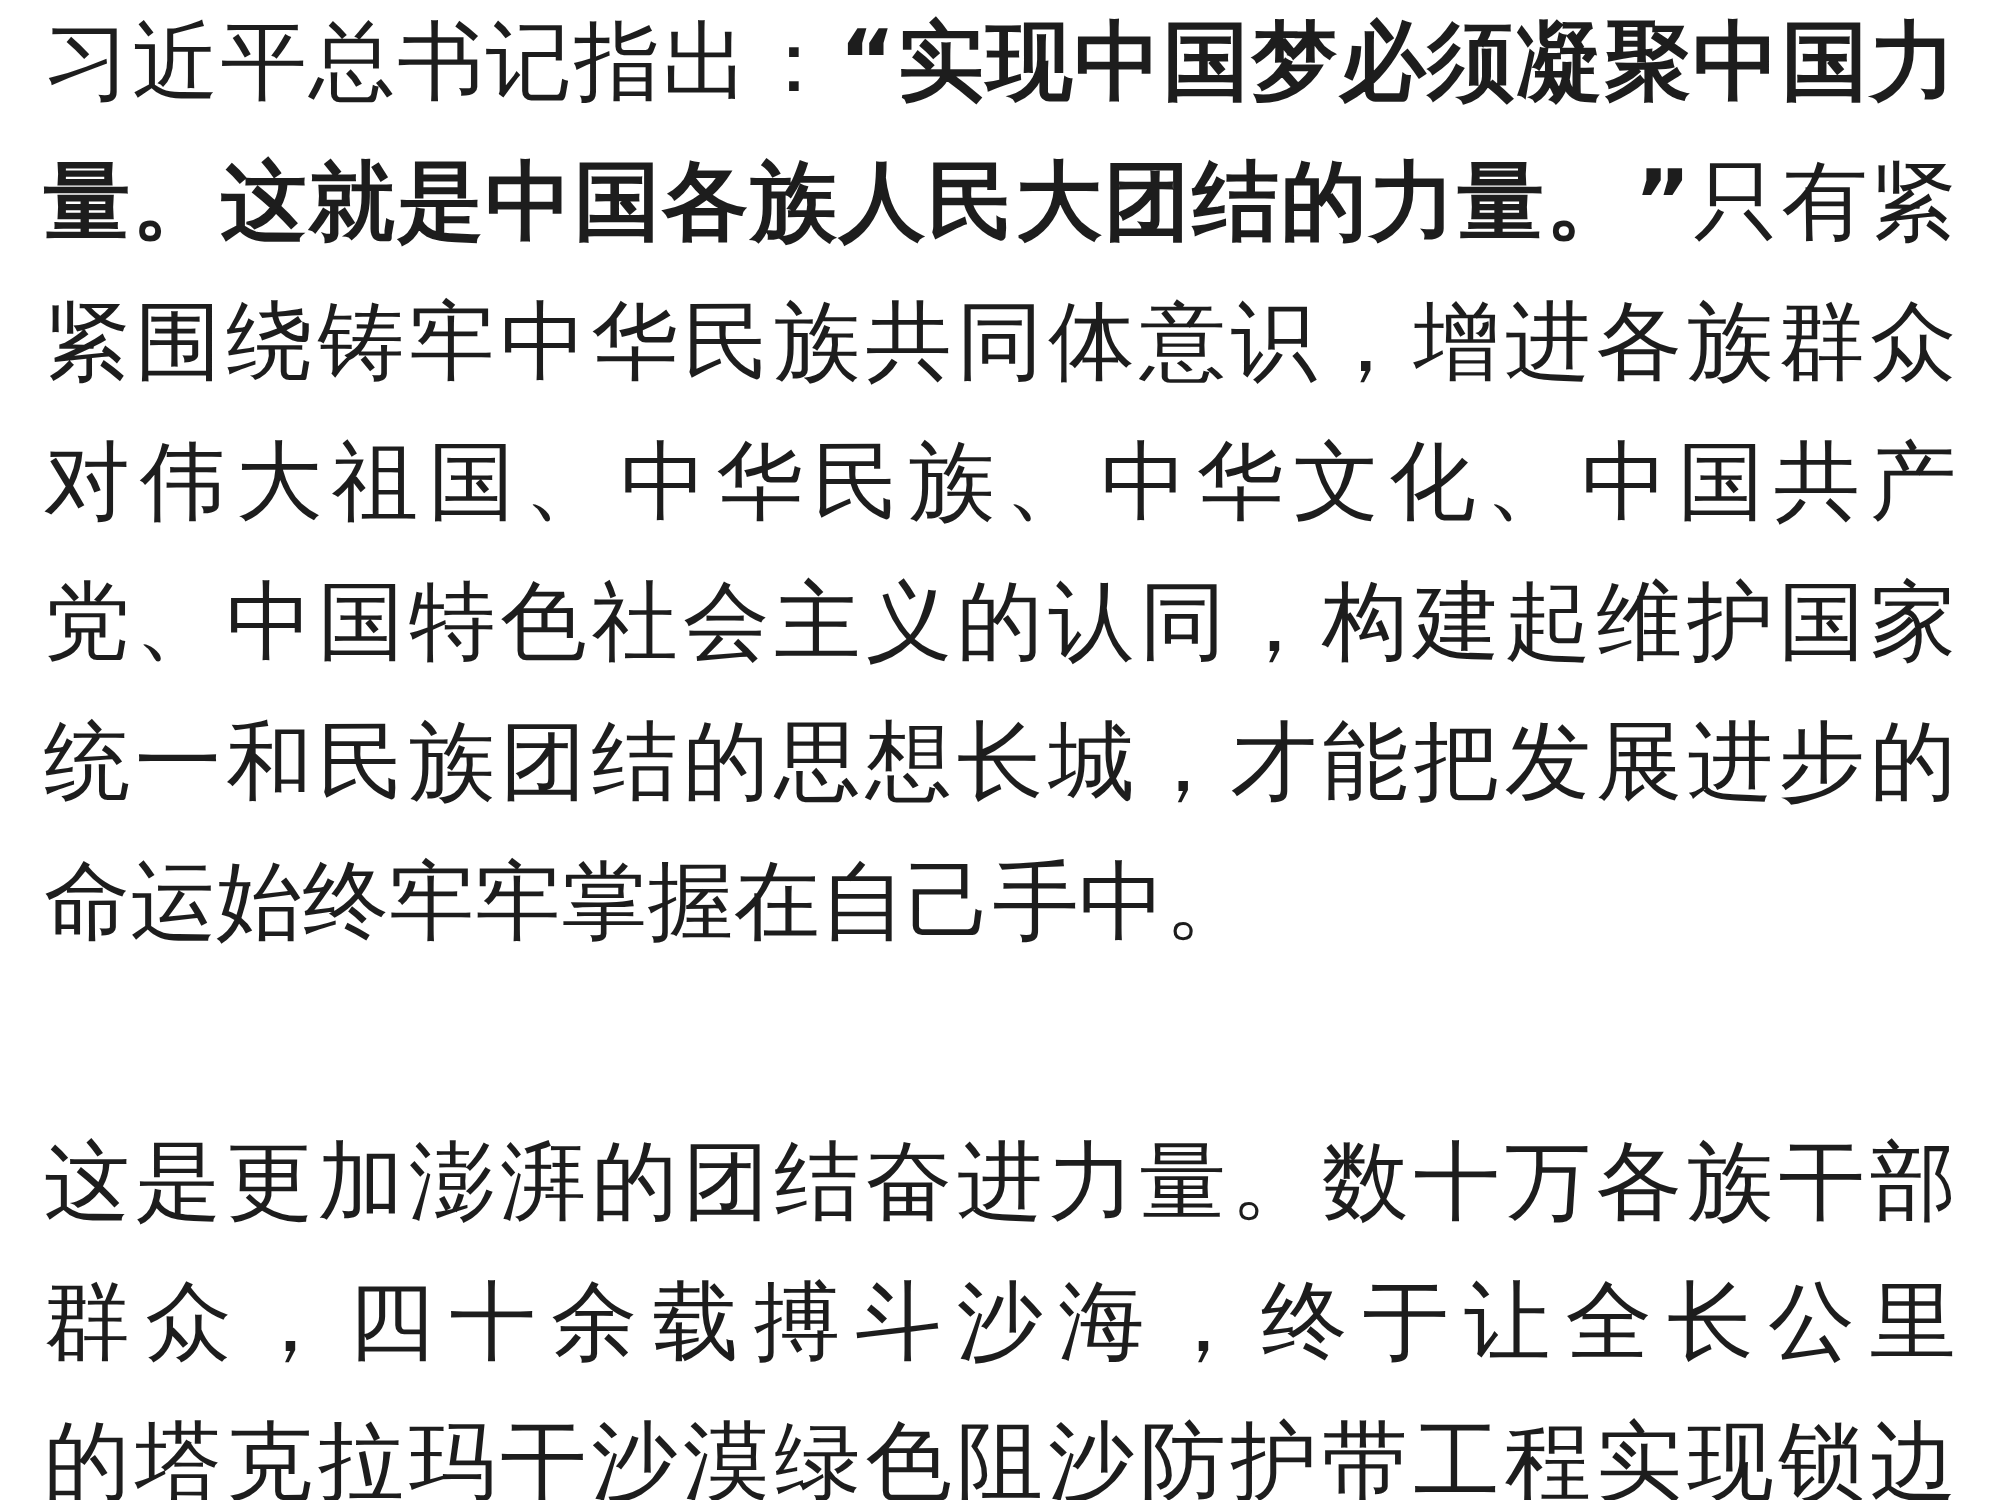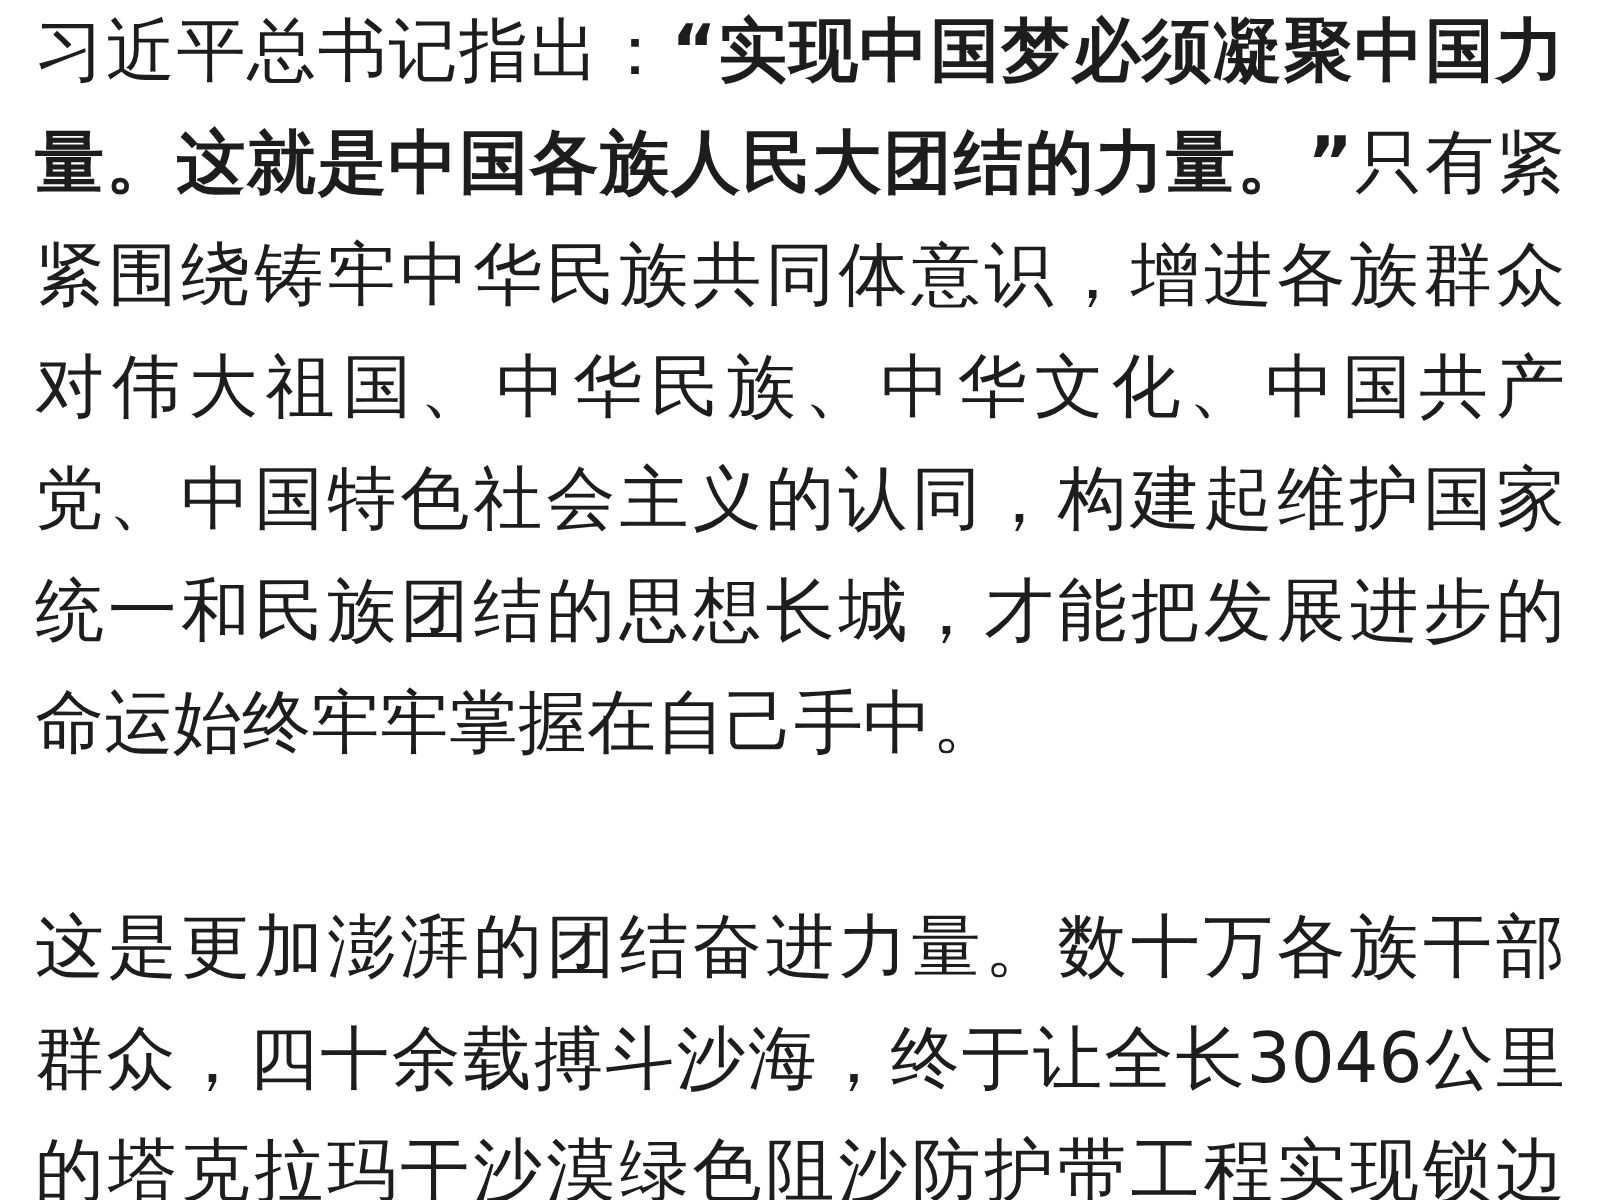--- a/index.html
+++ b/index.html
@@ -242,21 +242,20 @@
         <span class="tok">搏</span>
         <span class="tok">斗</span>
         <span class="tok">沙</span>
         <span class="tok">海</span>
         <span class="tok">，</span>
         <span class="tok">终</span>
         <span class="tok">于</span>
         <span class="tok">让</span>
         <span class="tok">全</span>
         <span class="tok">长</span>
-        <span class="tok">3046</span>
         <span class="tok">公</span>
         <span class="tok">里</span>
       </div>
       <div class="text-line justify">
         <span class="tok">的</span>
         <span class="tok">塔</span>
         <span class="tok">克</span>
         <span class="tok">拉</span>
         <span class="tok">玛</span>
         <span class="tok">干</span>

